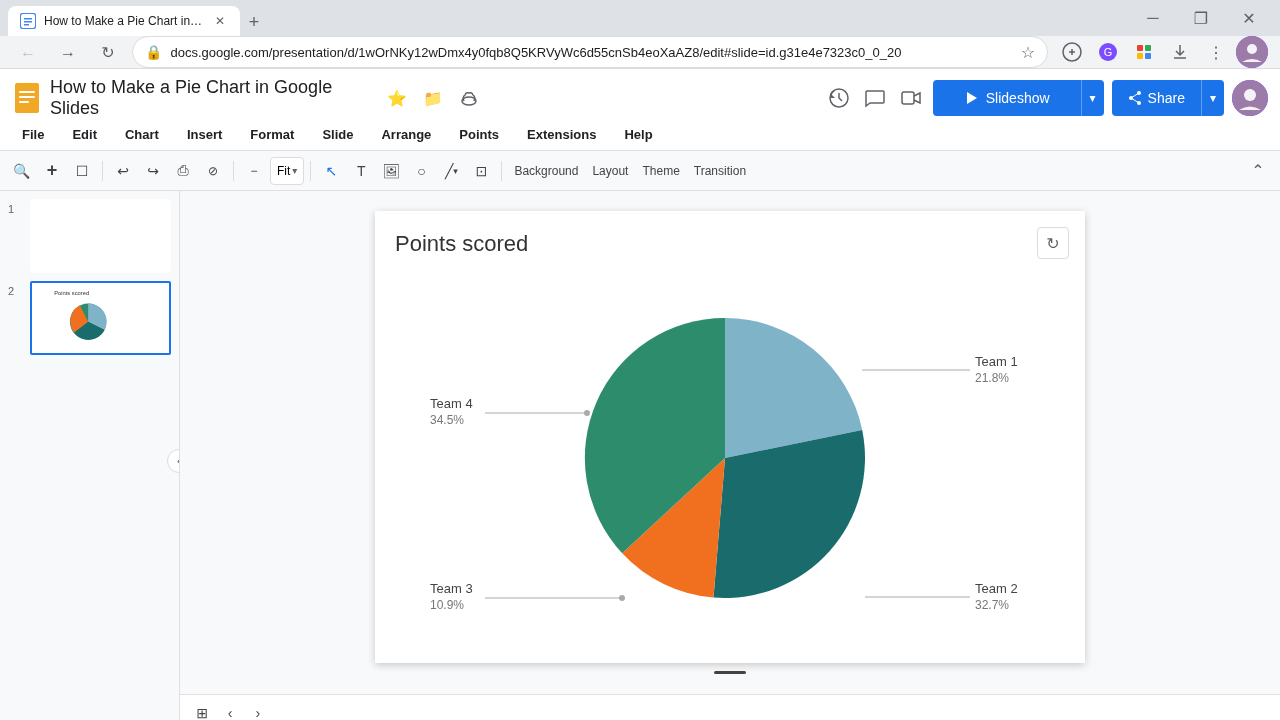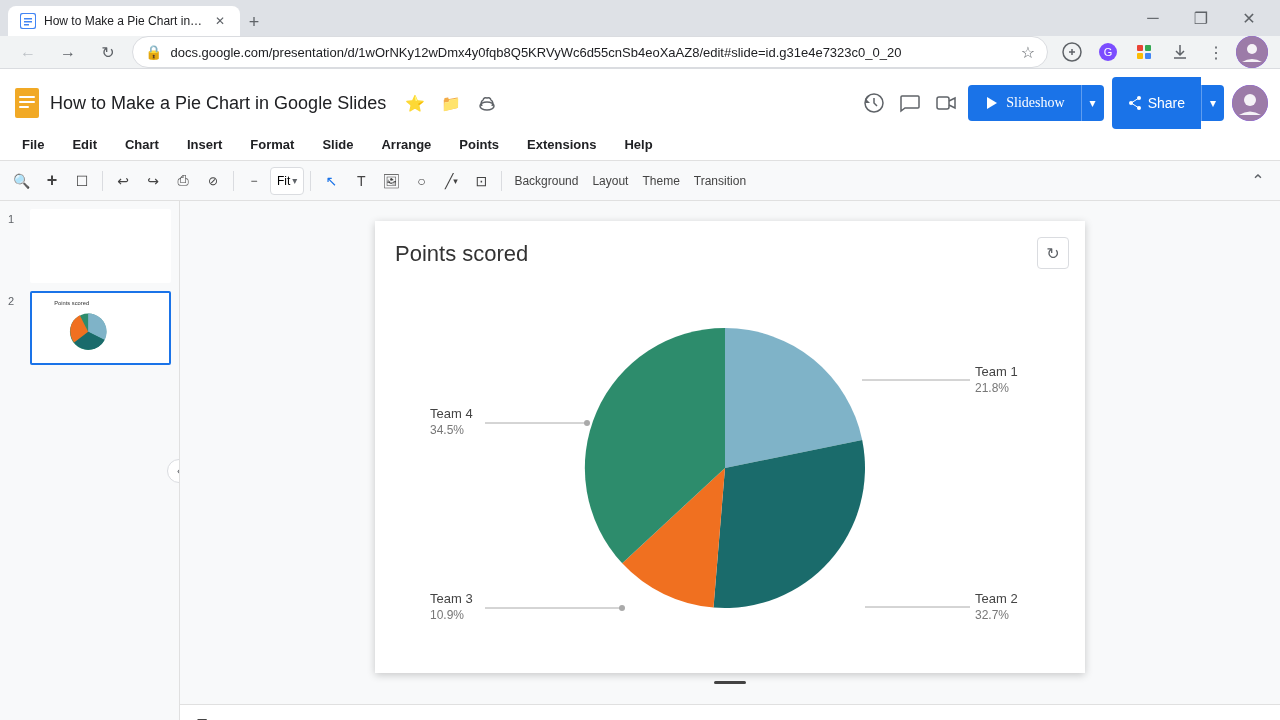--- a/index.html
+++ b/index.html
@@ -36,24 +36,24 @@
     
     .slides-header { background: #fff; padding: 8px 12px 4px 12px; border-bottom: 1px solid #e0e0e0; }
     .slides-title-row { display: flex; align-items: center; gap: 8px; margin-bottom: 4px; }
     .slides-logo { width: 30px; height: 36px; display: flex; align-items: center; justify-content: center; }
     .slides-logo svg { width: 24px; height: 30px; }
     .doc-title { font-size: 18px; color: #202124; font-weight: 400; flex: 1; }
     .title-icons { display: flex; gap: 8px; align-items: center; }
     .title-icon-btn { width: 28px; height: 28px; border: none; background: transparent; cursor: pointer; color: #5f6368; font-size: 16px; display: flex; align-items: center; justify-content: center; border-radius: 50%; }
     .header-actions { display: flex; gap: 8px; align-items: center; }
     .slides-btn-group { display: flex; align-items: center; }
-    .slides-btn { background: #1a73e8; color: white; border: none; border-radius: 4px 0 0 4px; padding: 6px 16px; font-size: 14px; cursor: pointer; height: 36px; display: flex; align-items: center; gap: 6px; font-family: Liberation Serif, serif; }
+    .slides-btn { background: #1a73e8; color: white; border: none; border-radius: 4px 0 0 4px; padding: 6px 31px; font-size: 14px; cursor: pointer; height: 36px; display: flex; align-items: center; gap: 6px; }
     .slides-btn-arrow { background: #1a73e8; color: white; border: none; border-left: 1px solid rgba(255,255,255,0.3); border-radius: 0 4px 4px 0; padding: 0 8px; font-size: 12px; cursor: pointer; height: 36px; display: flex; align-items: center; }
     .share-btn-group { display: flex; align-items: center; }
-    .share-btn { background: #1a73e8; color: white; border: none; border-radius: 4px 0 0 4px; padding: 6px 16px; font-size: 14px; cursor: pointer; height: 52px; display: flex; align-items: center; gap: 6px; }
+    .share-btn { background: #1a73e8; color: white; border: none; border-radius: 4px 0 0 4px; padding: 6px 16px; font-size: 14px; cursor: pointer; height: 36px; display: flex; align-items: center; gap: 6px; }
     .share-btn-arrow { background: #1a73e8; color: white; border: none; border-left: 1px solid rgba(255,255,255,0.3); border-radius: 0 4px 4px 0; padding: 0 8px; font-size: 12px; cursor: pointer; height: 36px; display: flex; align-items: center; }
     .menu-bar { display: flex; gap: 8px; padding: 0; font-weight: bold; }
     .menu-item { padding: 4px 10px; font-size: 13px; color: #202124; cursor: pointer; border-radius: 4px; }
 
     
     .slides-toolbar { background: #f8f9fa; border-bottom: 1px solid #e0e0e0; padding: 4px 8px; display: flex; align-items: center; gap: 2px; min-height: 40px; }
     .tb-btn { width: 28px; height: 28px; border: none; background: transparent; cursor: pointer; color: #444; border-radius: 4px; display: flex; align-items: center; justify-content: center; font-size: 14px; }
     .tb-separator { width: 1px; background: #dadce0; height: 20px; margin: 0 4px; }
     .tb-zoom { display: flex; align-items: center; gap: 2px; border: 1px solid #dadce0; border-radius: 4px; padding: 2px 6px; font-size: 12px; cursor: pointer; height: 28px; background: #fff; }
     .tb-zoom-arrow { font-size: 10px; color: #5f6368; }

